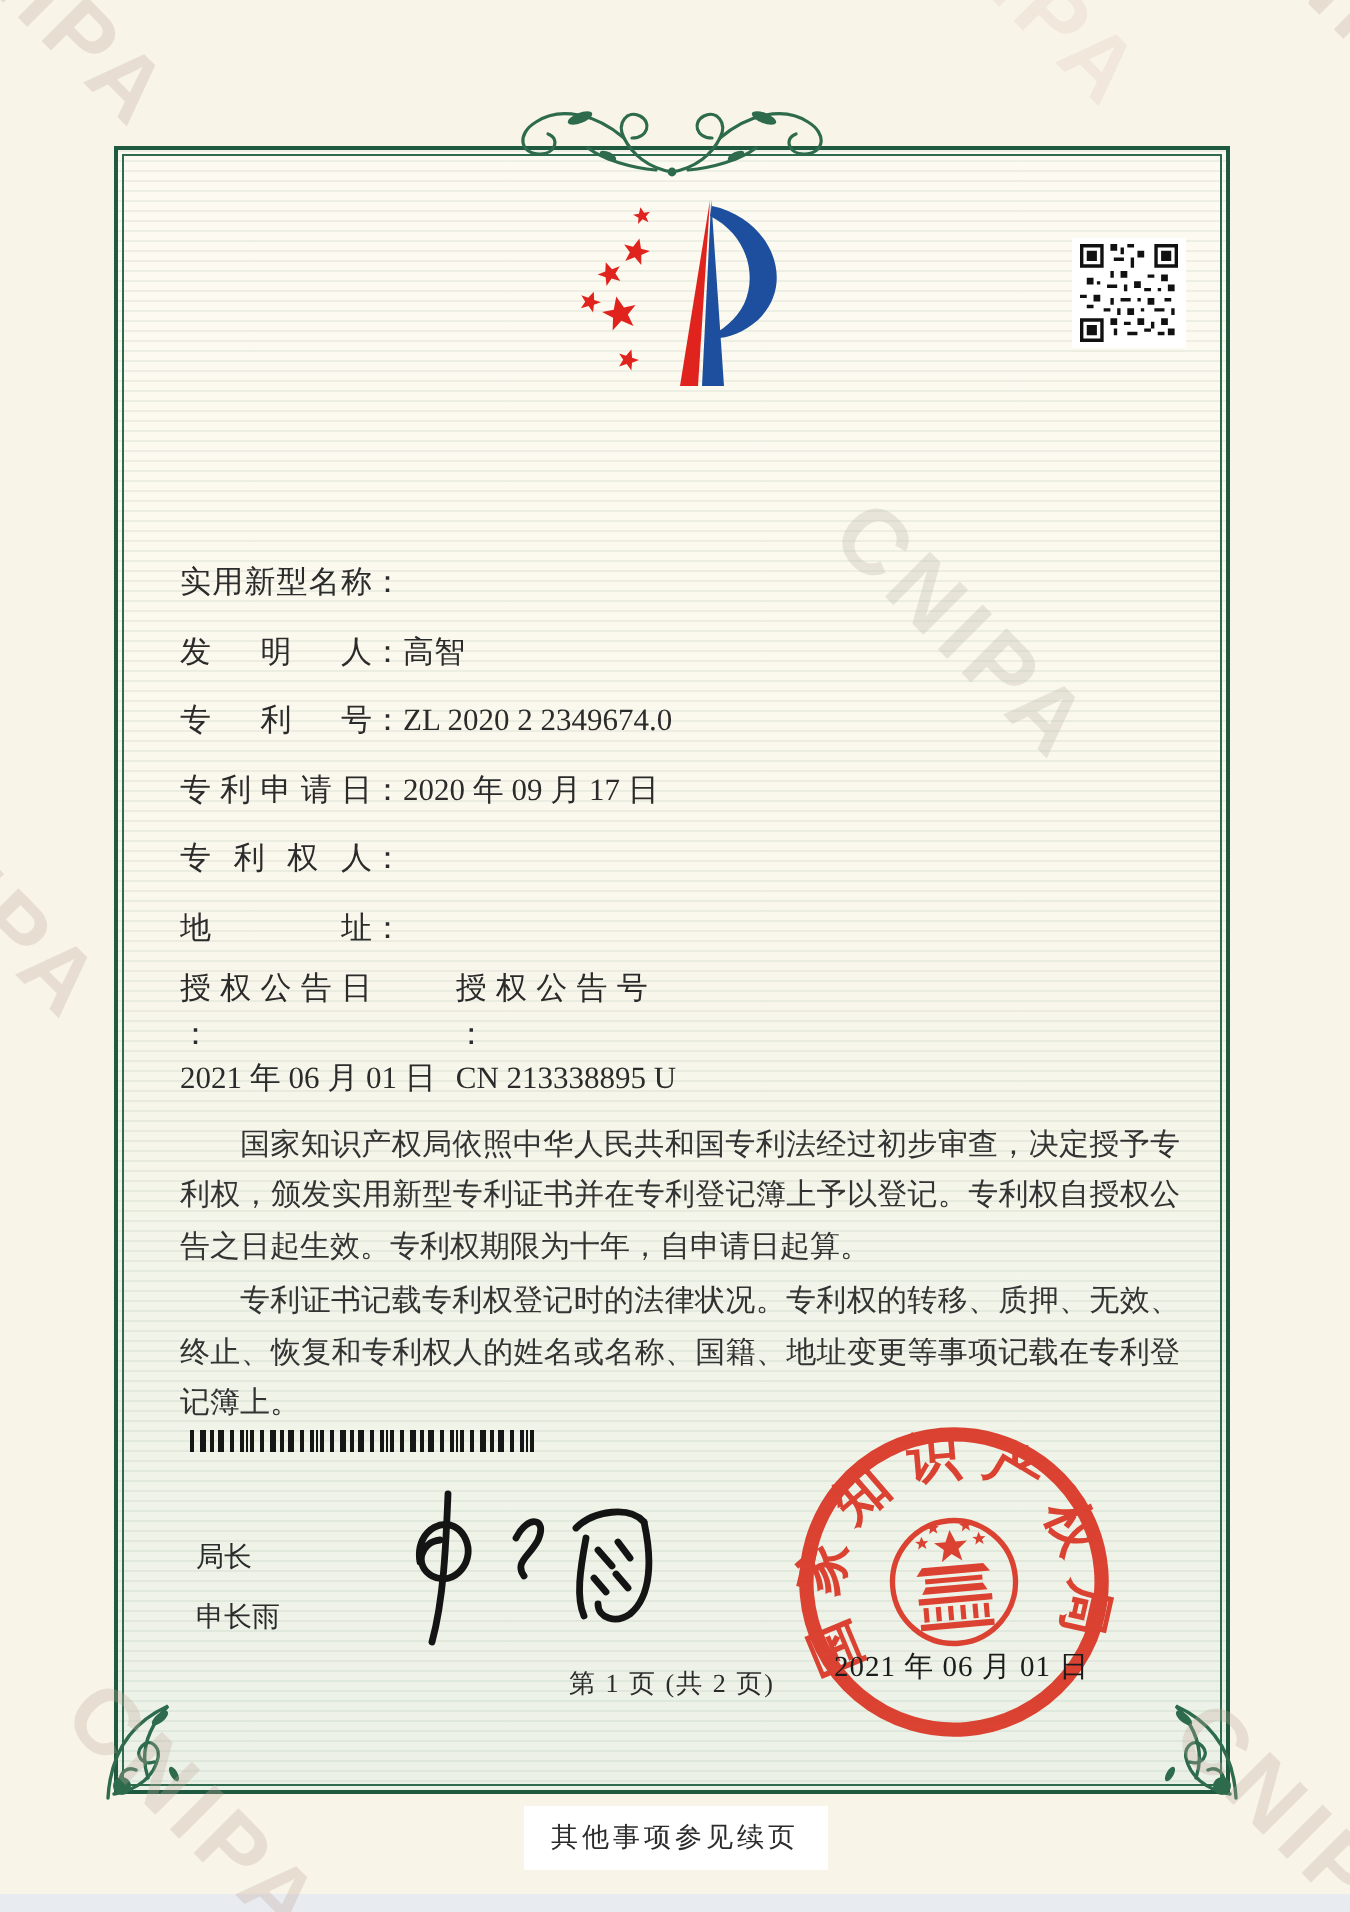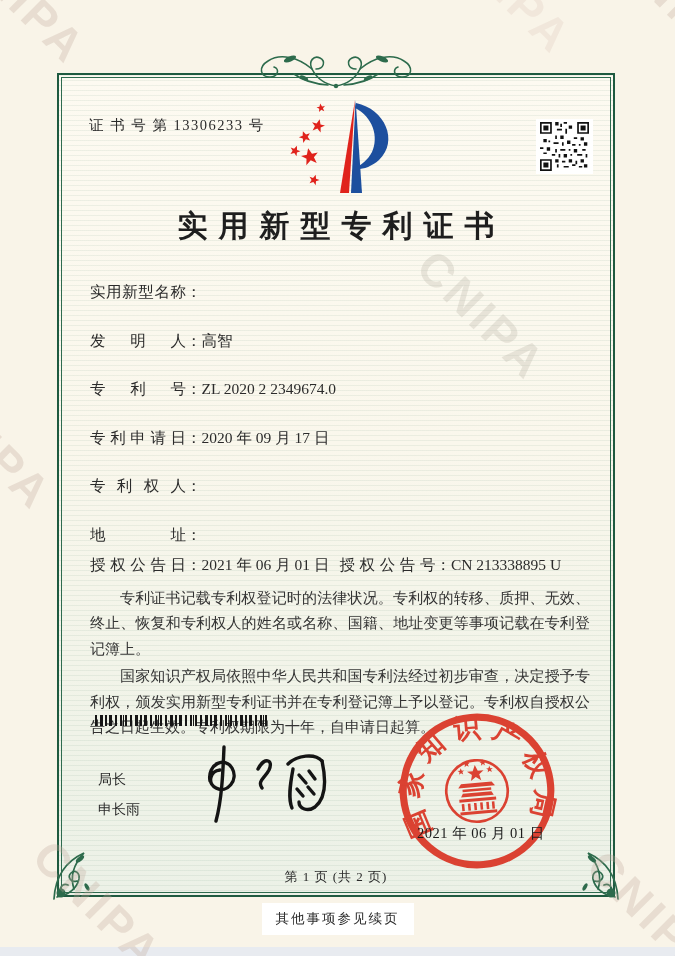--- a/index.html
+++ b/index.html
@@ -46,46 +46,46 @@
   .cert-no { position:absolute; left:30px; top:41px; font-size:14.5px; letter-spacing:1.5px; }
   .logo { position:absolute; left:228px; top:20px; }
   .qr { position:absolute; left:477px; top:44px; width:57px; height:55px; background:#fff; padding:3px; }
   .title {
     position:absolute; left:0; top:131px; width:100%;
     text-align:center; font-size:30px; font-weight:bold;
     letter-spacing:11px; text-indent:11px; color:#1e1e1e;
   }
   
   .content { position:absolute; left:31px; top:206px; width:500px; }
-  .field-row { display:flex; line-height:22.5px; margin-bottom:26px; font-size:15.5px; }
+  .field-row { display:flex; line-height:22.5px; margin-bottom:12px; font-size:15.5px; }
   .f-label { display:inline-block; width:96px; text-align:justify; text-align-last:justify; flex:none; }
   .f-colon { flex:none; }
   .f-value { flex:1; }
   .field-row.addr { margin-bottom:8px; }
   .field-row.addr .f-value { max-width:402px; }
   .grant-row { display:flex; font-size:15.5px; line-height:22.5px; margin-bottom:0; }
-  .grant-pair { display:flex; }
+  .grant-pair { display:flex;flex-direction:column; }
   .grant-pair + .grant-pair { margin-left:10px; }
   .paras { margin-top:9px; }
   .paras p {
     font-size:15px; line-height:25.5px; text-align:justify;
     text-indent:2em; color:#333; margin-bottom:2px;
   }
   
   .barcode {
     position:absolute; left:36px; top:640px; width:175px; height:11px;
     background:
       repeating-linear-gradient(90deg,#161616 0 2px,transparent 2px 5px),
       repeating-linear-gradient(90deg,#161616 0 1px,transparent 1px 7px);
   }
   .director { position:absolute; left:39px; top:690px; font-size:14px; line-height:30px; }
   .signature { position:absolute; left:135px; top:666px; }
   .seal { position:absolute; left:336px; top:634px; transform:rotate(-5deg); }
   .seal-date { position:absolute; left:358px; top:749px; font-size:14.5px; letter-spacing:0.5px; color:#1c1c1c; z-index:5; }
-  .page-indicator { position:absolute; left:0; top:793px; width:100%; text-align:center; font-size:13px; letter-spacing:1px; }
+  .page-indicator { position:absolute; left:0; top:758px; width:100%; text-align:center; font-size:13px; letter-spacing:1px; }
   
   .continuation {
     position:absolute; left:50%; top:903px; transform:translateX(-50%);
     background:#fff; padding:7px 14px; font-size:13.5px; letter-spacing:2px; z-index:2;
   }
   .bottom-strip { position:absolute; left:0; top:947px; width:100%; height:9px; background:#e8ebf0; z-index:1; }
   svg { display:block; }
 </style>
 </head>
 <body>
@@ -134,21 +134,20 @@
       <path d="M7,54 C19,52 27,45 29,36 C30,30 25,26 21,30 C17,34 21,40 27,38"></path>
       <path d="M10,48 C10,43 14,40 18,42"></path>
     </g>
     <g fill="#2d6b4c">
       <circle cx="11" cy="50" r="4.5"></circle>
       <ellipse cx="30" cy="16" rx="5" ry="2.2" transform="rotate(-40 30 16)"></ellipse>
       <ellipse cx="37" cy="44" rx="4" ry="1.8" transform="rotate(60 37 44)"></ellipse>
     </g>
   </svg>
 
-  <div class="cert-no">证 书 号 第 13306233 号</div>
 
   <svg class="logo" width="112" height="102" viewBox="0 0 112 102">
     <defs>
       <path id="st" d="M0,-10 L2.9,-3.1 L9.5,-3.1 L4.2,1.2 L5.9,8.1 L0,3.8 L-5.9,8.1 L-4.2,1.2 L-9.5,-3.1 L-2.9,-3.1 Z"></path>
     </defs>
     <path d="M69,8 C98,14 112,46 92,65 C84,72 75,75 67,74 C74,70 81,65 85,57 C92,42 86,22 68,13 Z" fill="#1d4f9e"></path>
     <path d="M68,5 L62,98 L53,98 Z" fill="#e0231c"></path>
     <path d="M68.6,5 L75,98 L64,98 Z" fill="#1d4f9e"></path>
     <g fill="#e0231c">
       <use href="#st" transform="translate(23,62) scale(0.9) rotate(-12)"></use>
@@ -159,21 +158,20 @@
       <use href="#st" transform="translate(27,85) scale(0.55) rotate(18)"></use>
     </g>
   </svg>
 
   <svg class="qr" viewBox="0 0 29 29">
     <rect width="29" height="29" fill="#fff"></rect>
     <path fill="#111" fill-rule="evenodd" d="M0,0h7v7h-7z M1,1h5v5h-5z M2,2h3v3h-3z M22,0h7v7h-7z M23,1h5v5h-5z M24,2h3v3h-3z M0,22h7v7h-7z M1,23h5v5h-5z M2,24h3v3h-3z"></path>
     <path fill="#111" d="M9,0h2v2h-2z M12,1h1v2h-1z M14,0h2v1h-2z M17,2h2v2h-2z M10,4h3v1h-3z M15,4h1v3h-1z M9,8h1v2h-1z M12,8h2v2h-2z M20,9h2v1h-2z M24,9h2v2h-2z M2,10h2v2h-2z M5,11h1v1h-1z M8,12h3v1h-3z M13,12h1v2h-1z M16,11h2v2h-2z M19,13h2v1h-2z M23,13h1v1h-1z M26,12h2v2h-2z M0,15h2v1h-2z M4,15h2v2h-2z M9,16h1v2h-1z M12,16h3v1h-3z M17,16h1v1h-1z M20,16h2v2h-2z M25,16h2v1h-2z M2,18h2v1h-2z M7,19h2v1h-2z M11,19h1v2h-1z M14,19h2v2h-2z M18,19h1v1h-1z M22,19h3v1h-3z M27,19h1v2h-1z M9,22h2v2h-2z M13,23h2v1h-2z M17,22h2v2h-2z M21,23h1v2h-1z M24,22h2v2h-2z M10,25h1v2h-1z M14,26h3v1h-3z M19,25h2v1h-2z M23,26h2v1h-2z M26,25h2v2h-2z"></path>
   </svg>
 
-  <div class="title">实用新型专利证书</div>
 
   <div class="content">
     <div class="field-row">
       <span class="f-label">实用新型名称</span>
         <span class="f-colon">：</span>
     </div>
     <div class="field-row">
       <span class="f-label">发明人</span>
         <span class="f-colon">：</span>
         <span class="f-value">高智</span>
@@ -202,22 +200,22 @@
           <span class="f-colon">：</span>
           <span>2021 年 06 月 01 日</span>
       </span>
       <span class="grant-pair">
         <span class="f-label">授权公告号</span>
           <span class="f-colon">：</span>
           <span>CN 213338895 U</span>
       </span>
     </div>
     <div class="paras">
+      <p>国家知识产权局依照中华人民共和国专利法经过初步审查，决定授予专利权，颁发实用新型专利证书并在专利登记簿上予以登记。专利权自授权公告之日起生效。专利权期限为十年，自申请日起算。</p>
       <p>专利证书记载专利权登记时的法律状况。专利权的转移、质押、无效、终止、恢复和专利权人的姓名或名称、国籍、地址变更等事项记载在专利登记簿上。</p>
-      <p>国家知识产权局依照中华人民共和国专利法经过初步审查，决定授予专利权，颁发实用新型专利证书并在专利登记簿上予以登记。专利权自授权公告之日起生效。专利权期限为十年，自申请日起算。</p>
     </div>
   </div>
 
   <div class="barcode"></div>
 
   <div class="director">
     <div>局长</div>
     <div>申长雨</div>
   </div>
 

